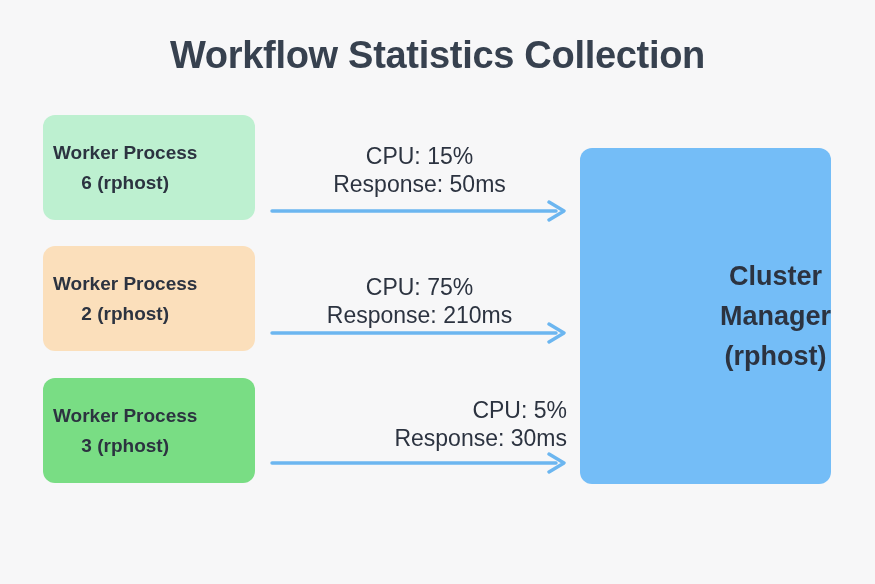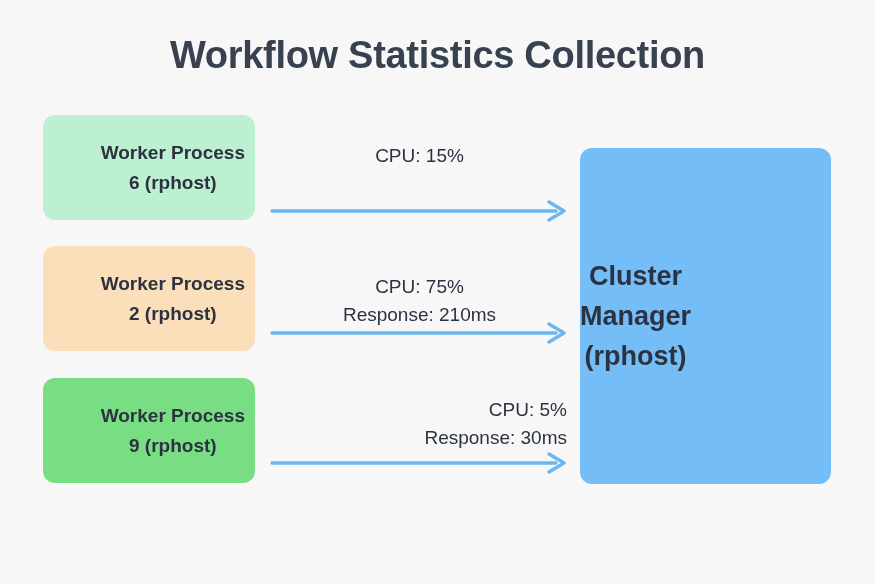--- a/index.html
+++ b/index.html
@@ -31,21 +31,21 @@
     line-height: 50px;
   }
   .worker-box {
     position: absolute;
     left: 43px;
     width: 212px;
     height: 105px;
     border-radius: 12px;
     display: flex;
     align-items: center;
-    justify-content: flex-end;
+    justify-content: flex-start;
     text-align: center;
     font-size: 19px;
     font-weight: bold;
     color: #2c3340;
     line-height: 30px;
     padding: 0 10px;
     box-sizing: border-box;
   }
   #worker-box-1 { top: 115px; background: #bdf0d0; }
   #worker-box-2 { top: 246px; background: #fbdfbb; }
@@ -54,34 +54,34 @@
   #cluster-manager-box {
     position: absolute;
     left: 580px;
     top: 148px;
     width: 251px;
     height: 336px;
     border-radius: 12px;
     background: #74bdf7;
     display: flex;
     align-items: center;
-    justify-content: flex-start;
+    justify-content: flex-end;
     text-align: center;
     font-size: 27px;
     font-weight: bold;
     color: #2c3340;
     line-height: 40px;
   }
 
   .flow-label {
     position: absolute;
     left: 272px;
     width: 295px;
     text-align: center;
-    font-size: 19px;
+    font-size: 23px;
     color: #2c3340;
     line-height: 28px;
   }
   #flow-label-1 { top: 142px; }
   #flow-label-2 { top: 273px; }
   #flow-label-3 { top: 396px; text-align: right; }
 
   .flow-arrow {
     position: absolute;
     left: 268px;
@@ -109,26 +109,27 @@
   <div class="worker-box" id="worker-box-2">
     <span>
       <span>Worker Process</span><br>
       <span>2 (rphost)</span>
     </span>
   </div>
 
   <div class="worker-box" id="worker-box-3">
     <span>
       <span>Worker Process</span><br>
-      <span>9 (rphost)</span>
+      <span>3 (rphost)</span>
     </span>
   </div>
 
   <div class="flow-label" id="flow-label-1">
     <div>CPU: 15%</div>
+    <div>Response: 50ms</div>
   </div>
 
   <div class="flow-label" id="flow-label-2">
     <div>CPU: 75%</div>
     <div>Response: 210ms</div>
   </div>
 
   <div class="flow-label" id="flow-label-3">
     <div>CPU: 5%</div>
     <div>Response: 30ms</div>

